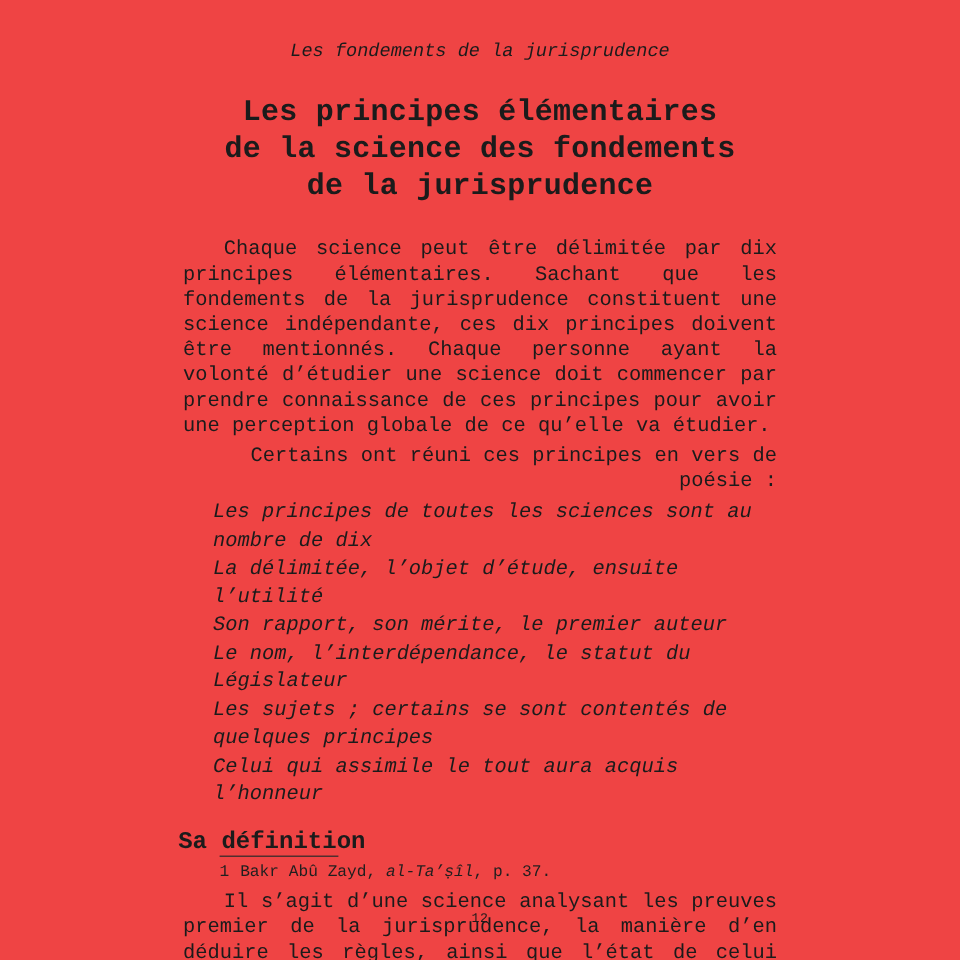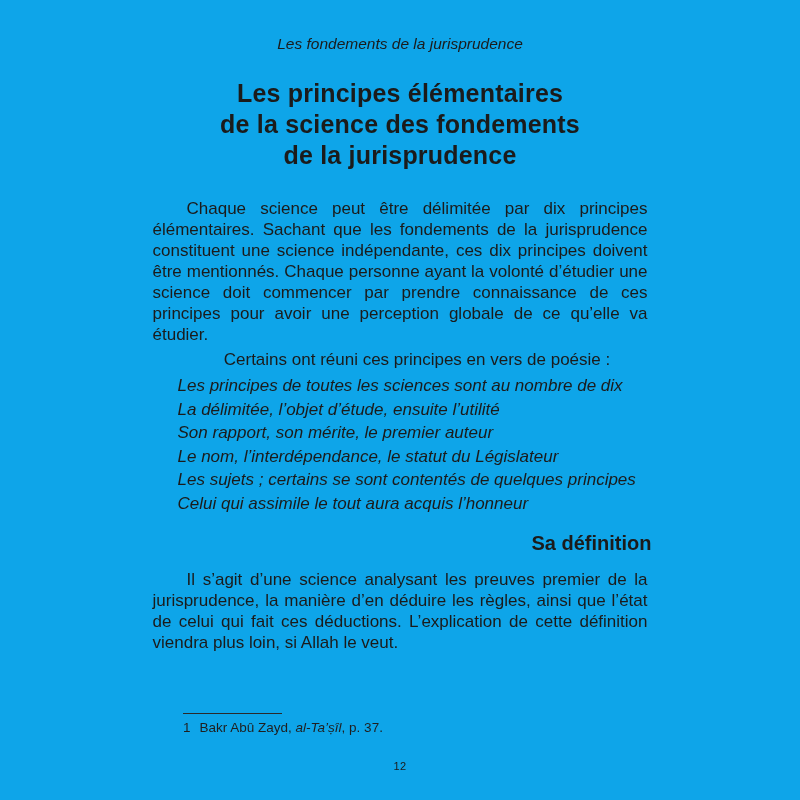--- a/index.html
+++ b/index.html
@@ -1,22 +1,22 @@
 <!DOCTYPE html>
 <html lang="fr"><head>
 <meta charset="utf-8">
 <style>
   html, body { margin: 0; padding: 0; background: #ffffff; }
   .page {
     position: relative;
     width: 800px;
     height: 800px;
-    background: #0ea5e9;
+    background: #ef4444;
     color: #1b1b1b;
-    font-family: Liberation Sans, sans-serif;
+    font-family: Liberation Mono, monospace;
     overflow: hidden;
   }
   .running-head {
     padding-top: 35px;
     text-align: center;
     font-style: italic;
     font-size: 15.5px;
     line-height: 17px;
   }
   .chapter-title {
@@ -33,41 +33,41 @@
     font-size: 17px;
     line-height: 21px;
     text-align: justify;
   }
   .para {
     margin: 4px;
     text-indent: 34px;
   }
   .poetry-intro {
     margin-top: 2px;
-    text-align: center;
+    text-align: right;
   }
   .verse {
     font-style: italic;
     margin: 0 0 0 29px;
     line-height: 23.5px;
     text-align: left;
     text-indent: 0;
   }
   .para-after-verses { margin-top: 2px; }
   .fn-ref {
     font-size: 10.5px;
     line-height: 0;
     vertical-align: super;
   }
   .section-heading {
-    text-align: right;
+    text-align: left;
     font-weight: 700;
     font-size: 20px;
     line-height: 22px;
-    margin: 17px 0 15px 0;
+    margin: 17px 0 28px 0;
     text-indent: 0;
   }
   .footnote {
     position: absolute;
     left: 183px;
     top: 713px;
     font-size: 13.5px;
     line-height: 17px;
     color: #1f1f1f;
   }

